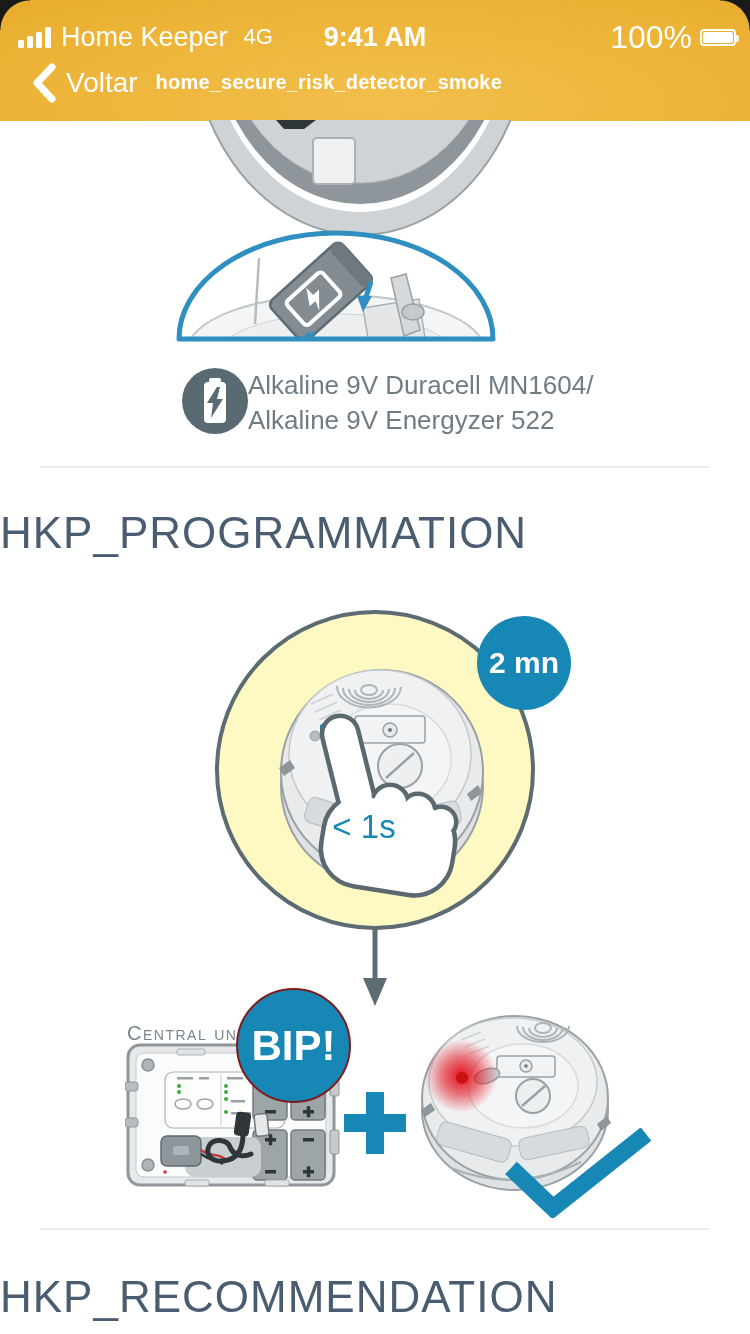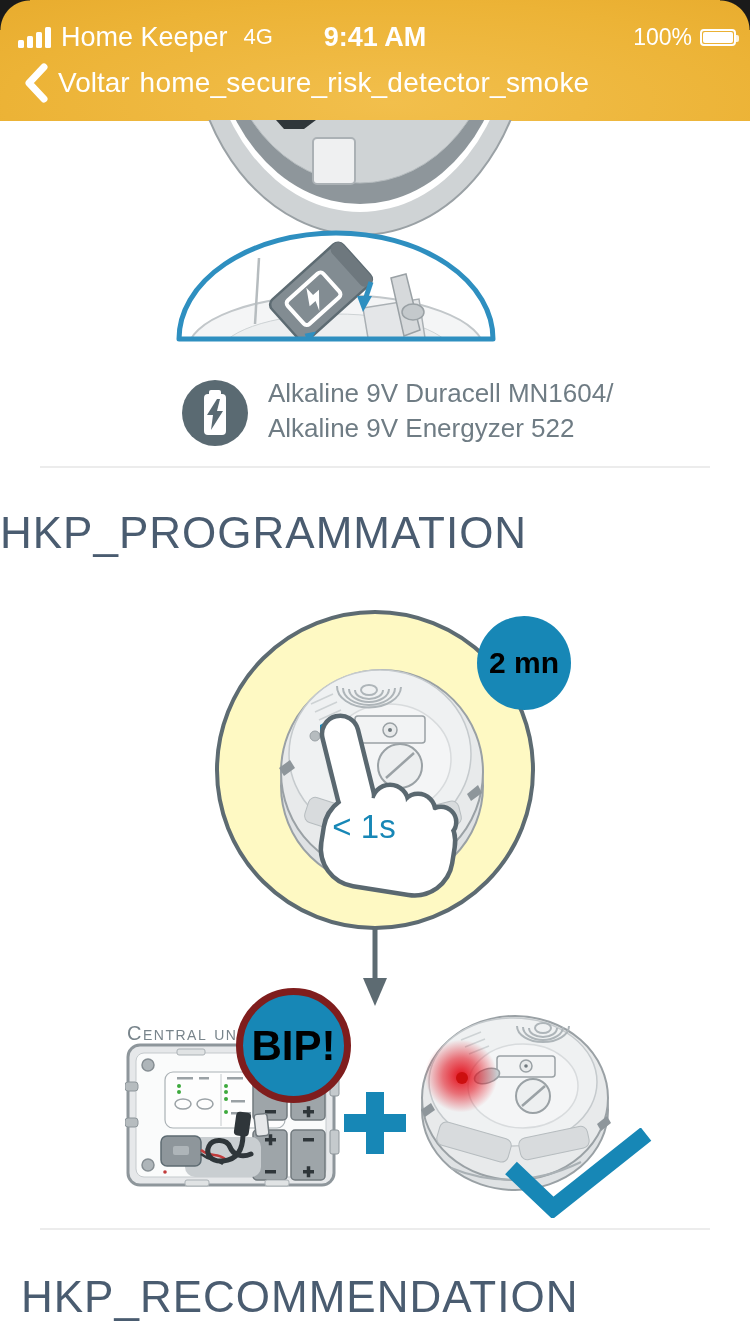--- a/index.html
+++ b/index.html
@@ -18,48 +18,48 @@
   
   .header{position:absolute;left:0;top:0;width:750px;height:121px;
     background:radial-gradient(ellipse at 52% 85%, #F2BF4C 0%, #ECB336 70%, #E8AC2E 100%);}
   .statusbar{position:absolute;left:0;top:0;width:750px;height:44px;color:#fff;margin-top:15px;}
   .sb-left{position:absolute;left:18px;top:0;height:44px;display:flex;align-items:center;gap:10px;}
   .sb-carrier{font-size:27px;}
   .sb-net{font-size:22px;margin-left:6px;}
   .sb-time{position:absolute;left:0;top:0;width:750px;height:44px;display:flex;align-items:center;justify-content:center;
     font-size:27px;font-weight:bold;}
   .sb-right{position:absolute;right:14px;top:0;height:44px;display:flex;align-items:center;gap:8px;}
-  .sb-batt-pct{font-size:23px;}
+  .sb-batt-pct{font-size:32px;}
   .signal{display:flex;align-items:flex-end;gap:3px;height:22px;}
   .signal i{display:block;width:6px;background:#fff;border-radius:1.5px;}
   .batt{position:relative;width:36px;height:17px;border:2px solid #fff;border-radius:4px;}
   .batt .lvl{position:absolute;left:1px;top:1px;bottom:1px;width:30px;background:#fff;border-radius:2px;}
   .batt .nub{position:absolute;right:-5px;top:4px;width:3px;height:7px;background:rgba(255,255,255,.85);border-radius:0 2px 2px 0;}
   .corner{position:absolute;width:30px;height:30px;top:0;z-index:50;}
   .corner.l{left:0;background:radial-gradient(circle at 30px 30px, transparent 29px, #1a1a1a 30px);}
   .corner.r{right:0;background:radial-gradient(circle at 0 30px, transparent 29px, #1a1a1a 30px);}
 
   .navbar{position:absolute;left:0;top:44px;width:750px;height:77px;display:flex;align-items:center;color:#fff;}
-  .back-btn{display:flex;align-items:center;gap:10px;padding-left:24px;cursor:pointer;}
+  .back-btn{display:flex;align-items:center;gap:10px;padding-left:32px;cursor:pointer;}
   .back-label{font-size:28px;}
-  .nav-title{font-size:28px;font-weight:normal;margin-left:10px;white-space:nowrap;letter-spacing:.2px;}
+  .nav-title{font-size:20px;font-weight:bold;margin-left:18px;white-space:nowrap;letter-spacing:.2px;}
 
   
   .abs{position:absolute;}
   .divider{position:absolute;left:40px;width:670px;height:2px;background:#ECECEC;}
   .h-section{position:absolute;left:0;width:750px;font-size:44px;color:var(--heading-slate);letter-spacing:1px;}
 
-  .battery-row{position:absolute;left:182px;top:376px;display:flex;align-items:flex-end;gap:20px;}
+  .battery-row{position:absolute;left:182px;top:368px;display:flex;align-items:flex-start;gap:0;}
   .battery-text{font-size:26px;color:var(--text-grey);line-height:35px;}
 
   .program-circle{position:absolute;left:215px;top:610px;width:320px;height:320px;border:4px solid var(--outline-slate);
     border-radius:50%;background:#fef9c3;}
   .press-hint{position:absolute;left:85px;top:194px;width:120px;text-align:center;
     font-size:33px;color:var(--accent-blue);}
-  .badge{position:absolute;border-radius:50%;background:var(--accent-blue);color:#000000;font-weight:bold;
+  .badge{position:absolute;border-radius:50%;background:var(--accent-blue);color:#ffffff;font-weight:bold;
     display:flex;align-items:center;justify-content:center;z-index:5;}
   .badge-2mn{left:477px;top:616px;width:94px;height:94px;font-size:30px;}
   .badge-bip{left:236px;top:988px;width:115px;height:115px;font-size:42px;}
   .central-unit-label{position:absolute;left:127px;top:1022px;font-size:20px;color:#78848B;
     font-variant:small-caps;letter-spacing:1.5px;}
   .plus-icon{position:absolute;left:344px;top:1092px;width:62px;height:62px;}
   .plus-icon i{position:absolute;background:var(--accent-blue);}
   .plus-icon .v{left:22px;top:0;width:18px;height:62px;}
   .plus-icon .h{left:0;top:22px;width:62px;height:18px;}
 </style>
@@ -281,21 +281,21 @@
     <path d="M76,108 c10,8 16,2 24,9" stroke="#C23B3B" stroke-width="2.5" fill="none"></path>
     <path d="M76,112 c10,8 14,4 22,10" stroke="#2F363A" stroke-width="2.5" fill="none"></path>
     <path d="M118,92 c0,18 -8,26 -20,27 c-12,1 -18,-7 -14,-15 c4,-8 18,-7 21,1 c3,8 12,11 21,7" stroke="#2F363A" stroke-width="5" fill="none" stroke-linecap="round"></path>
     <rect x="110" y="70" width="15" height="24" rx="4" fill="#2F363A" transform="rotate(8 117 82)"></rect>
     <rect x="130" y="72" width="13" height="22" rx="3" fill="#E6E8EA" stroke="#71797E" stroke-width="1.5" transform="rotate(-6 136 83)"></rect>
     <rect x="60" y="138" width="24" height="6" rx="2" fill="#E0E3E4" stroke="#AAB1B5" stroke-width="1"></rect>
     <rect x="140" y="138" width="24" height="6" rx="2" fill="#E0E3E4" stroke="#AAB1B5" stroke-width="1"></rect>
     <circle cx="40" cy="130" r="1.8" fill="#C23B3B"></circle>
   </svg>
 
-  <div class="badge badge-bip" style="border:7px solid #7f1d1d;">BIP!</div>
+  <div class="badge badge-bip" style="border:2px solid #7f1d1d;">BIP!</div>
 
   <div class="plus-icon">
       <i class="v"></i>
       <i class="h"></i>
     </div>
 
   <svg class="abs" style="left:415px;top:1012px;" width="205" height="180" viewBox="0 0 205 180">
     <defs>
       <radialGradient id="redGlow">
         <stop offset="0%" stop-color="#E30613" stop-opacity="0.95"></stop>
@@ -332,15 +332,15 @@
     <circle cx="46" cy="64" r="52" fill="url(#redGlow)"></circle>
     <circle cx="47" cy="66" r="6" fill="#CC0F0F"></circle>
   </svg>
 
   <svg class="abs" style="left:503px;top:1128px;" width="150" height="90" viewBox="0 0 150 90">
     <path d="M8,40 L50,80 L143,6" fill="none" stroke="#1787B6" stroke-width="17" stroke-linecap="butt" stroke-linejoin="miter"></path>
   </svg>
 
   <div class="divider" style="top:1228px;"></div>
 
-  <div class="h-section" style="top:1272px;padding-left:21px;">HKP_RECOMMENDATION</div>
+  <div class="h-section" style="top:1272px;">HKP_RECOMMENDATION</div>
 
 </div>
 
 </body></html>

